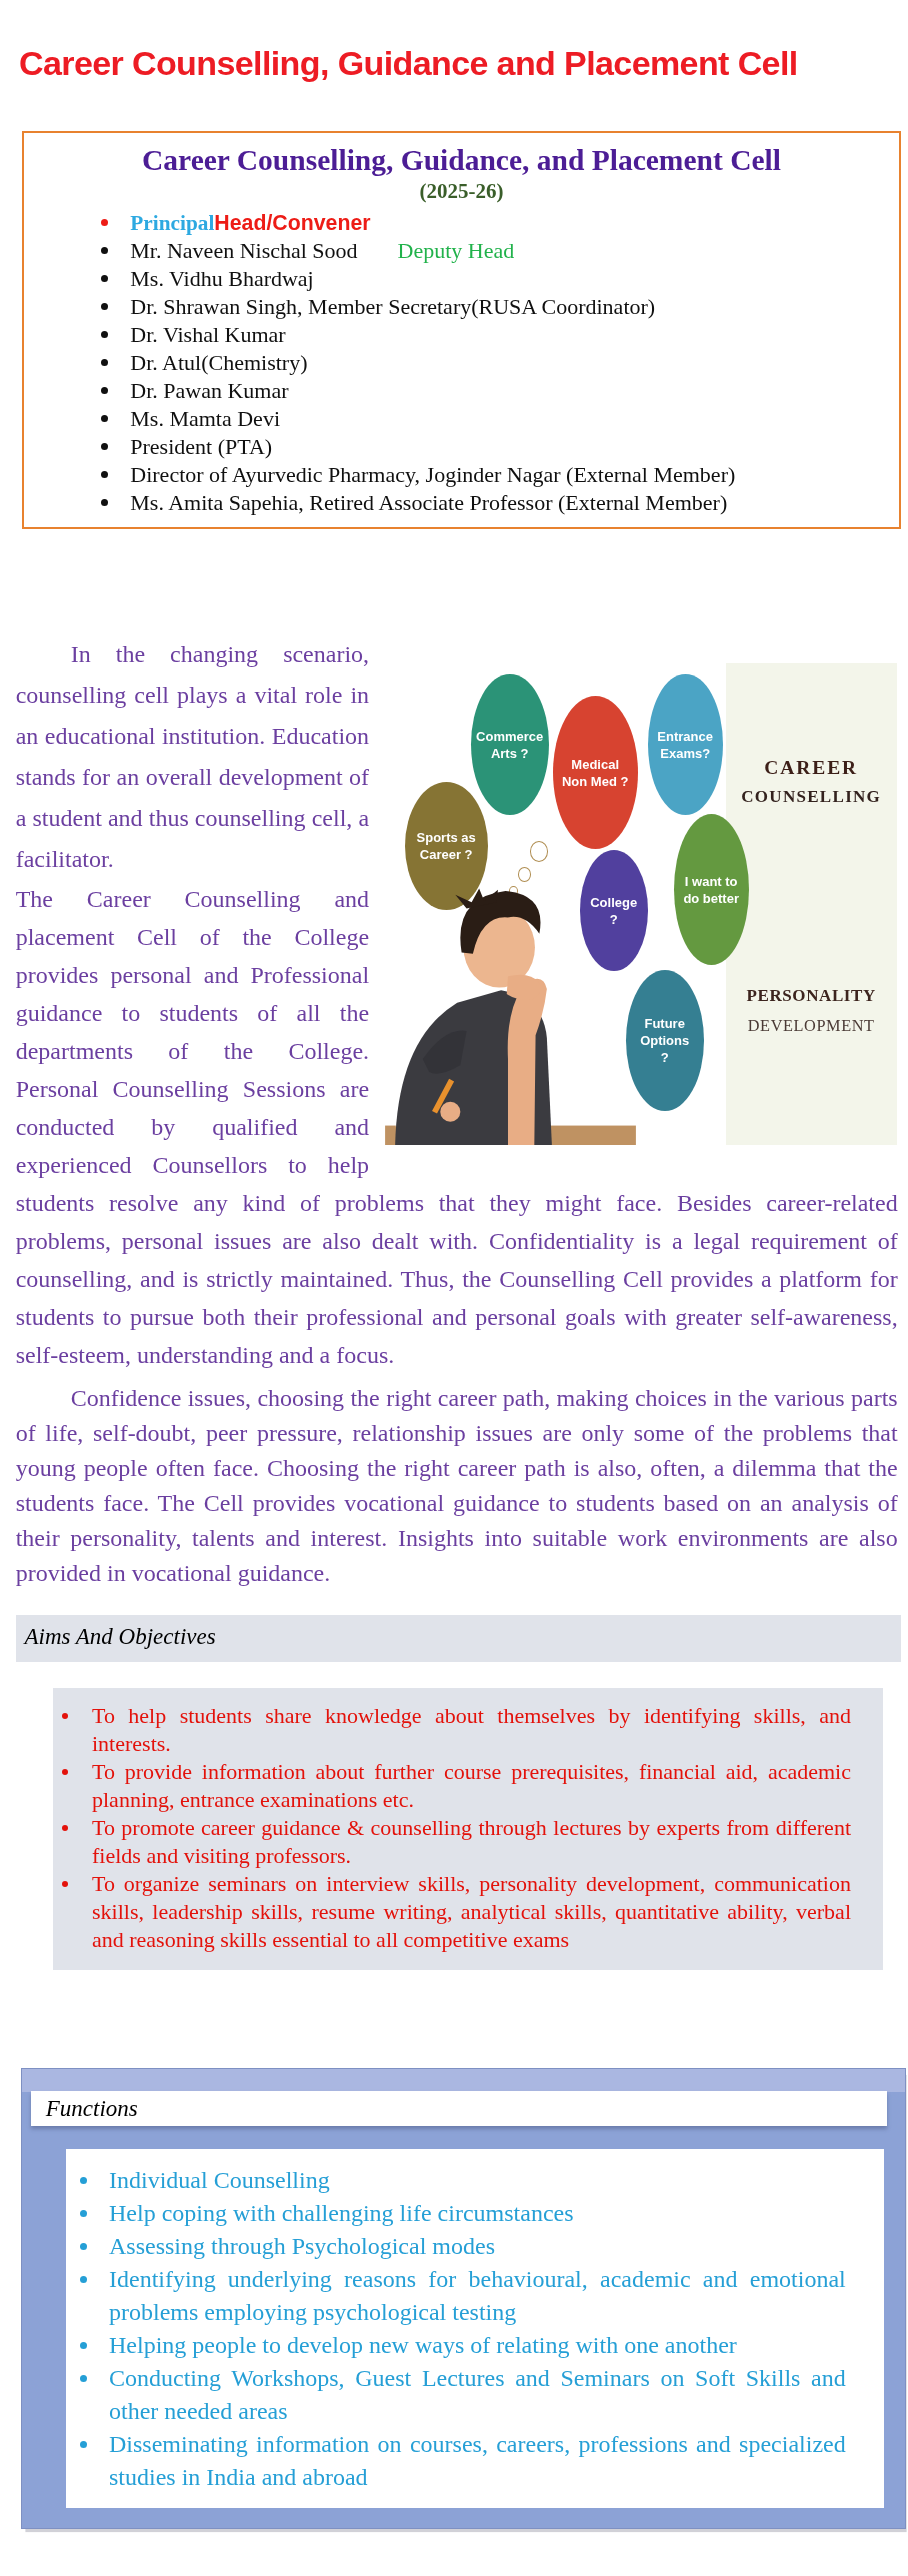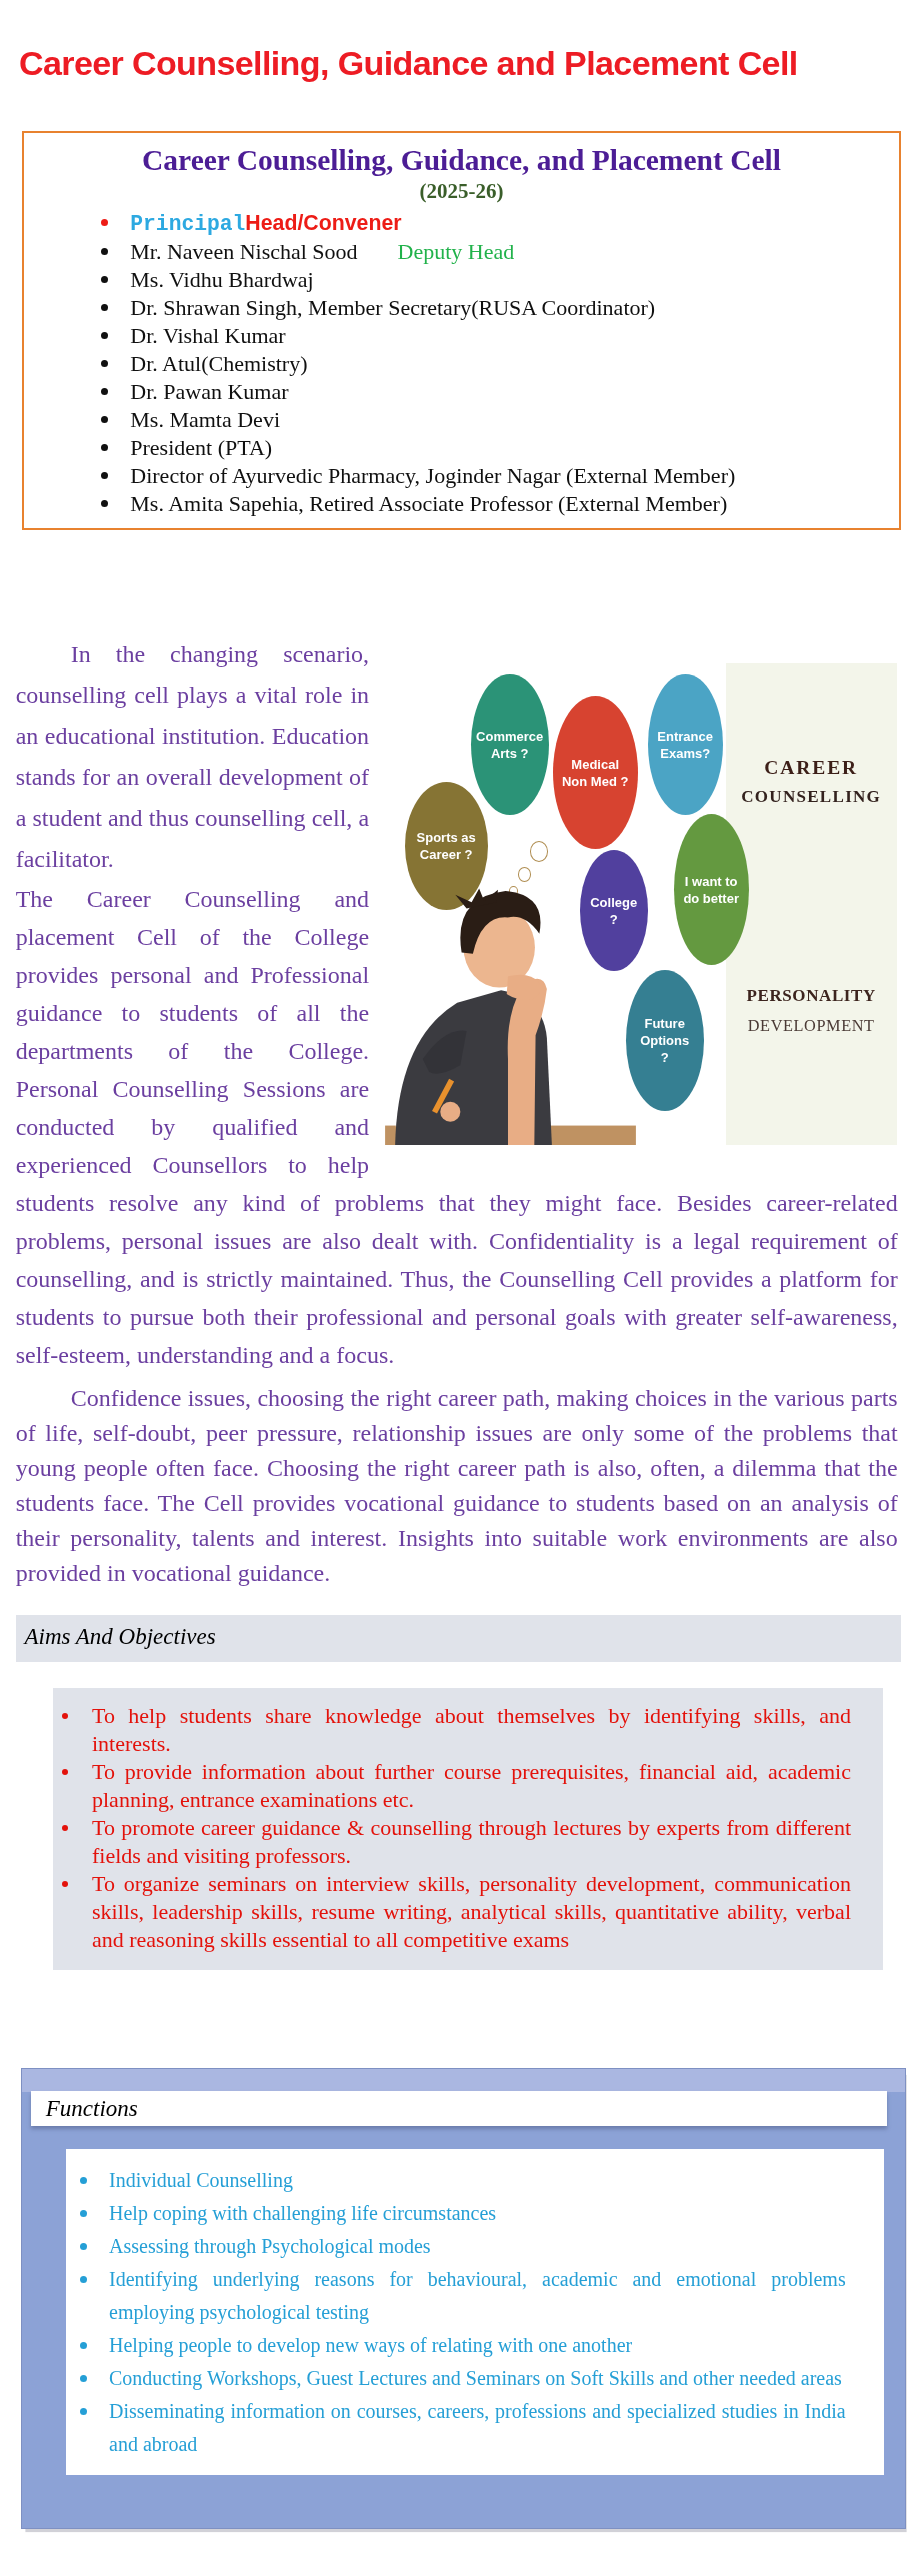--- a/index.html
+++ b/index.html
@@ -14,21 +14,21 @@
   
   .committee-box{position:absolute;left:22px;top:131px;width:879px;box-sizing:border-box;
     border:2.5px solid #e8822f;background:#fff;padding:8.8px 6.3px 10px;}
   .committee-title{text-align:center;font-weight:bold;font-size:29.5px;color:#4c1d95;margin:2.5px 0 0;}
   .committee-session{text-align:center;font-weight:bold;font-size:21px;color:#3a5e2a;margin:1.3px 0 5px;}
   .committee-list{list-style:none;margin:0;padding:0 0 0 100px;}
   .committee-list li{position:relative;font-size:22px;line-height:28px;color:#101010;}
   .committee-list li::before{content:"";position:absolute;left:-29px;top:10.7px;width:7px;height:7px;
     border-radius:50%;background:#101010;}
   .committee-list li.head::before{background:#ed1c16;}
-  .committee-list li.head .m-name{color:#2da9e1;font-family:Liberation Mono, monospace;
+  .committee-list li.head .m-name{color:#2da9e1;font-family:Liberation Serif, serif;
     font-weight:bold;font-size:21.3px;margin-top:16px;}
   .committee-list li.head .m-role{color:#ed1c16;font-family:"Liberation Sans",sans-serif;
     font-weight:bold;font-size:21.3px;}
   .committee-list li.deputy .m-role{color:#21b24b;margin-left:40px;}
 
   
   .intro{position:absolute;left:15.7px;top:634px;width:882px;color:#6b3fa0;
     font-size:24px;text-align:justify;}
   .intro p{margin:0;}
   .intro .p1{line-height:41px;text-indent:55px;}
@@ -74,21 +74,21 @@
   .functions-panel{position:absolute;left:21px;top:2068px;width:885px;height:461px;
     box-sizing:border-box;border:1.3px solid #7e90c2;
     background:linear-gradient(180deg,#aab7e1 0,#aab7e1 22.6px,#8ca2d6 22.6px);
     box-shadow:2.5px 5px 0 -1.9px rgba(140,140,155,.4);}
   .functions-bar{position:absolute;left:8.8px;right:17.6px;top:22px;height:35px;background:#fff;
     box-shadow:0 2.5px 3.8px rgba(60,70,110,.4);display:flex;align-items:center;}
   .functions-title{font-size:23px;font-weight:normal;font-style:italic;color:#000;padding-left:15px;}
   .functions-list-panel{position:absolute;left:44px;right:21.3px;top:80px;min-height:318px;
     box-sizing:border-box;background:#fff;padding:15px 38px 14px 0;}
   .functions-list{list-style:none;margin:0;padding:0 0 0 43px;}
-  .functions-list li{position:relative;color:#259fd6;font-size:20px;line-height:33px;text-align:justify;}
+  .functions-list li{position:relative;color:#259fd6;font-size:24px;line-height:33px;text-align:justify;}
   .functions-list li::before{content:"";position:absolute;left:-29px;top:13px;width:7px;height:7px;
     border-radius:50%;background:#259fd6;}
 </style>
 </head>
 <body>
 
 <div id="page">
 
   <h1 class="page-title">Career Counselling, Guidance and Placement Cell</h1>
 

